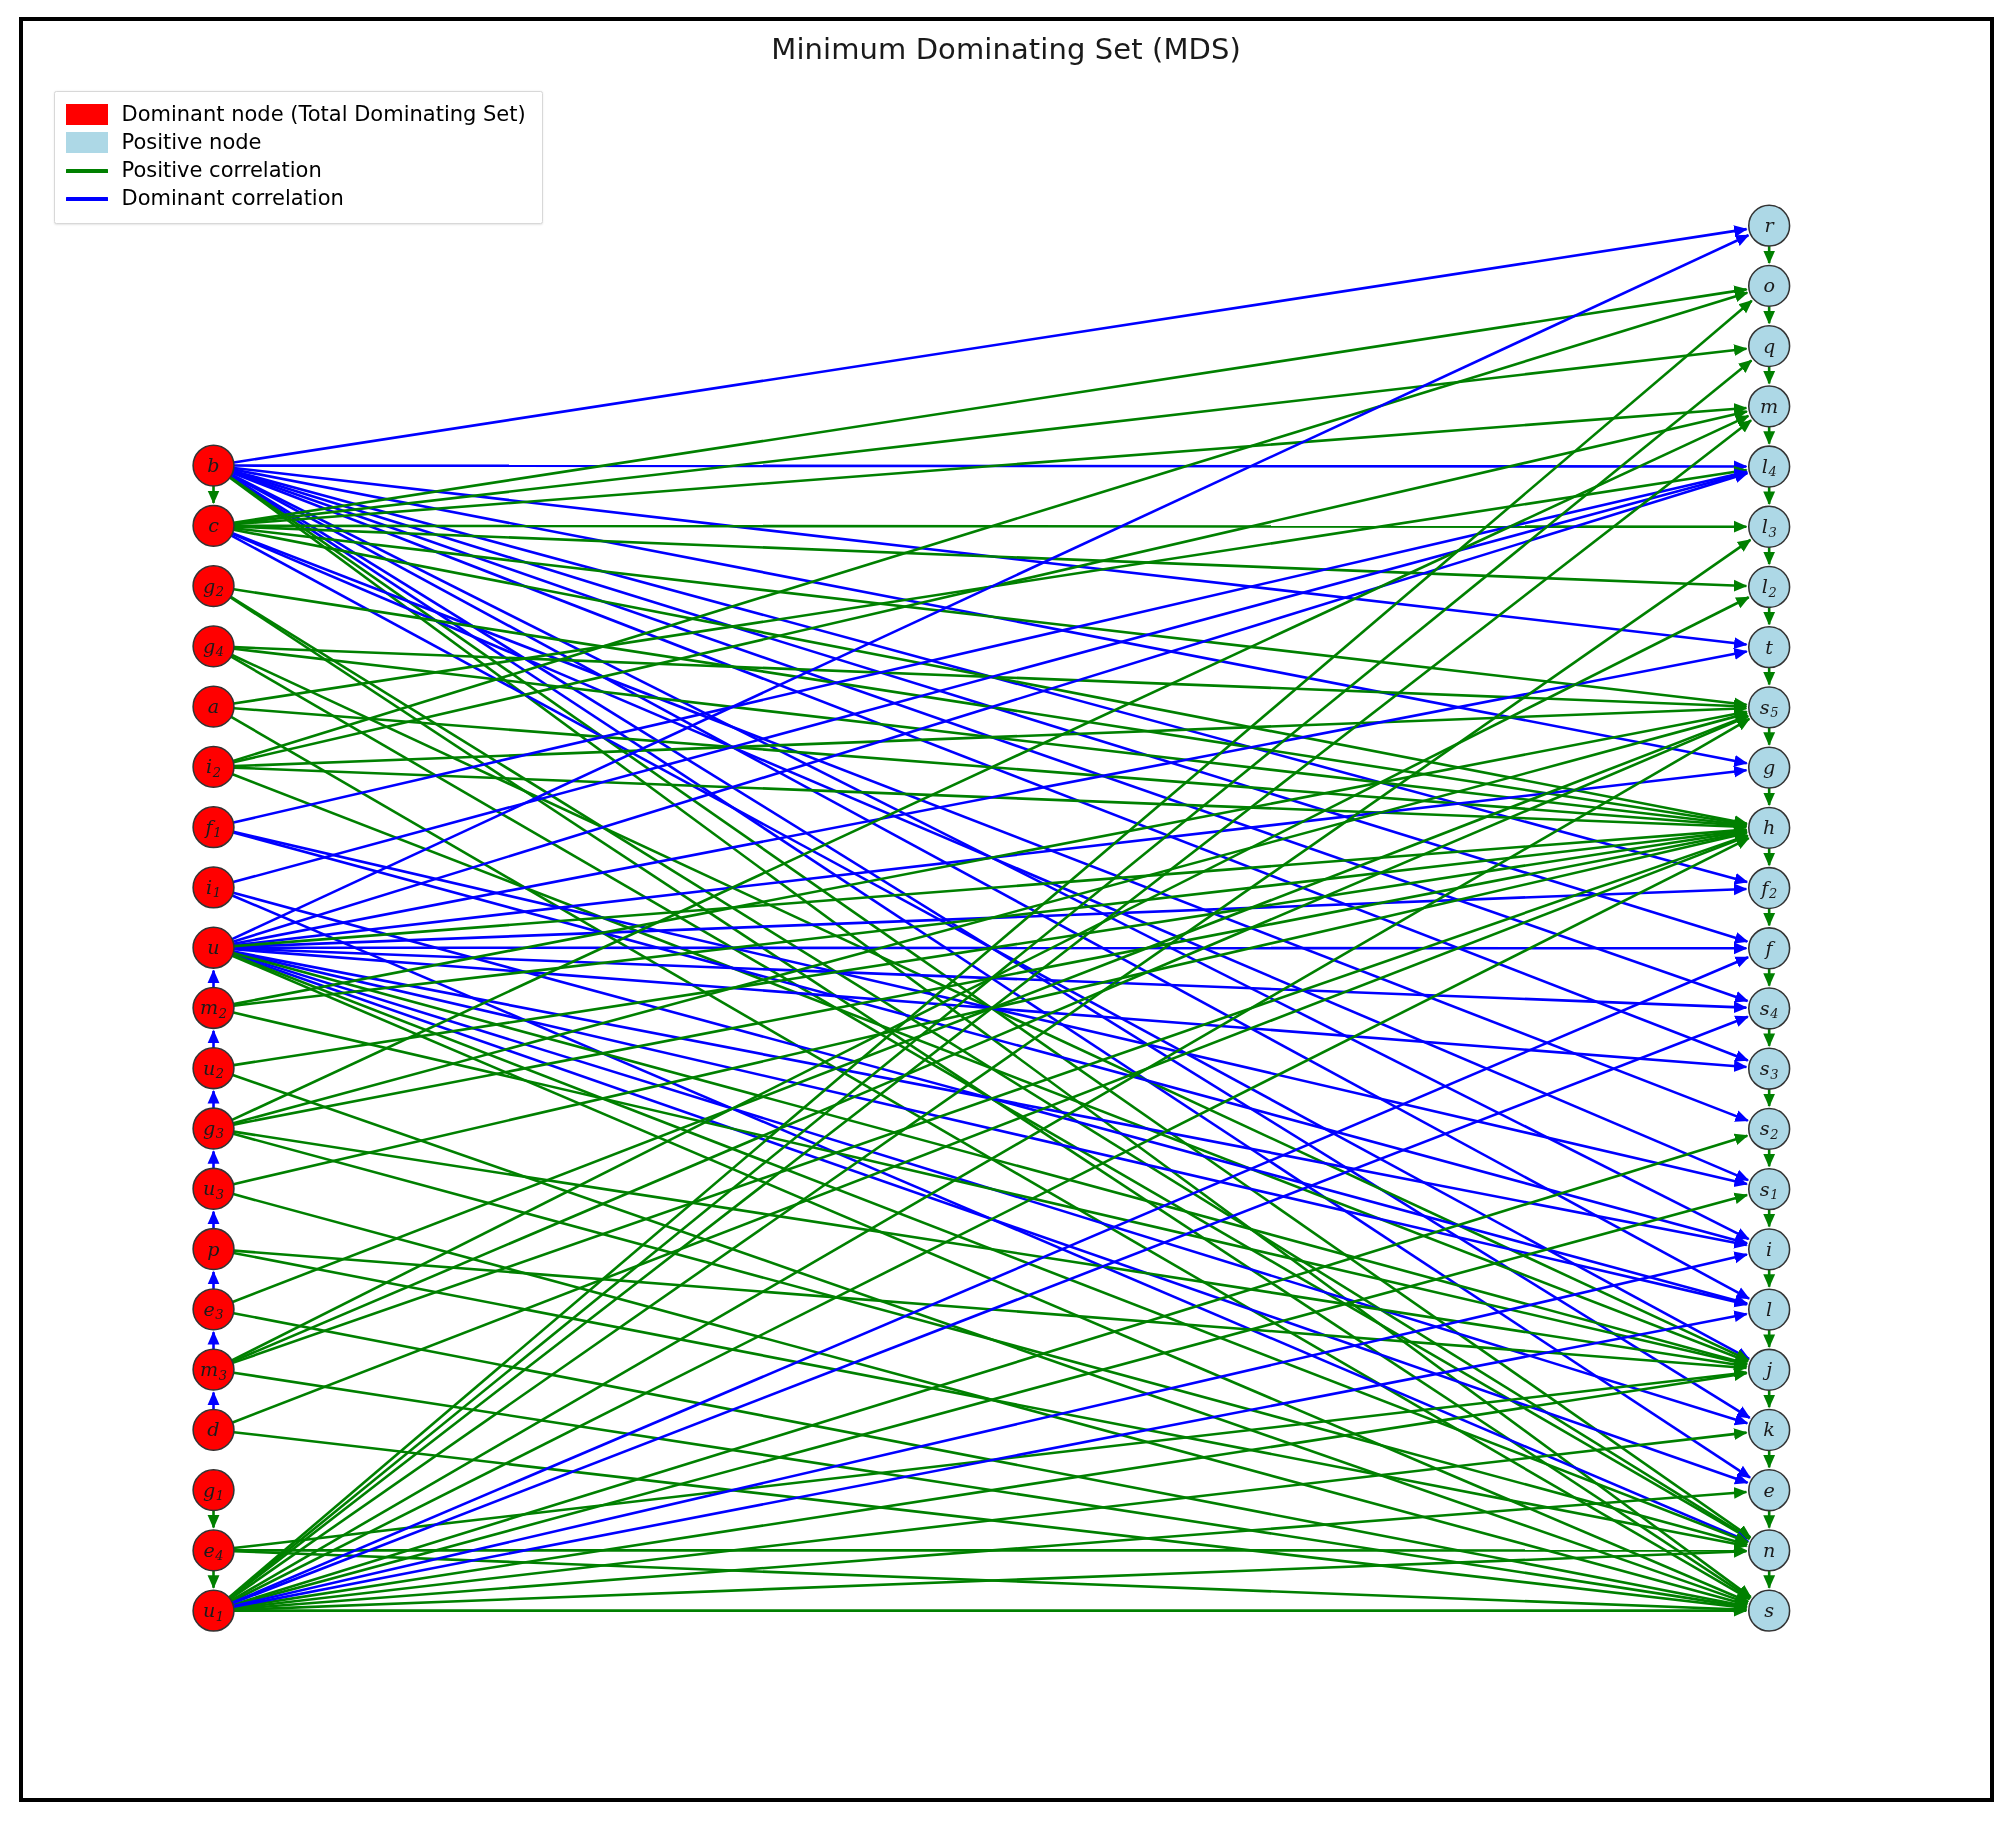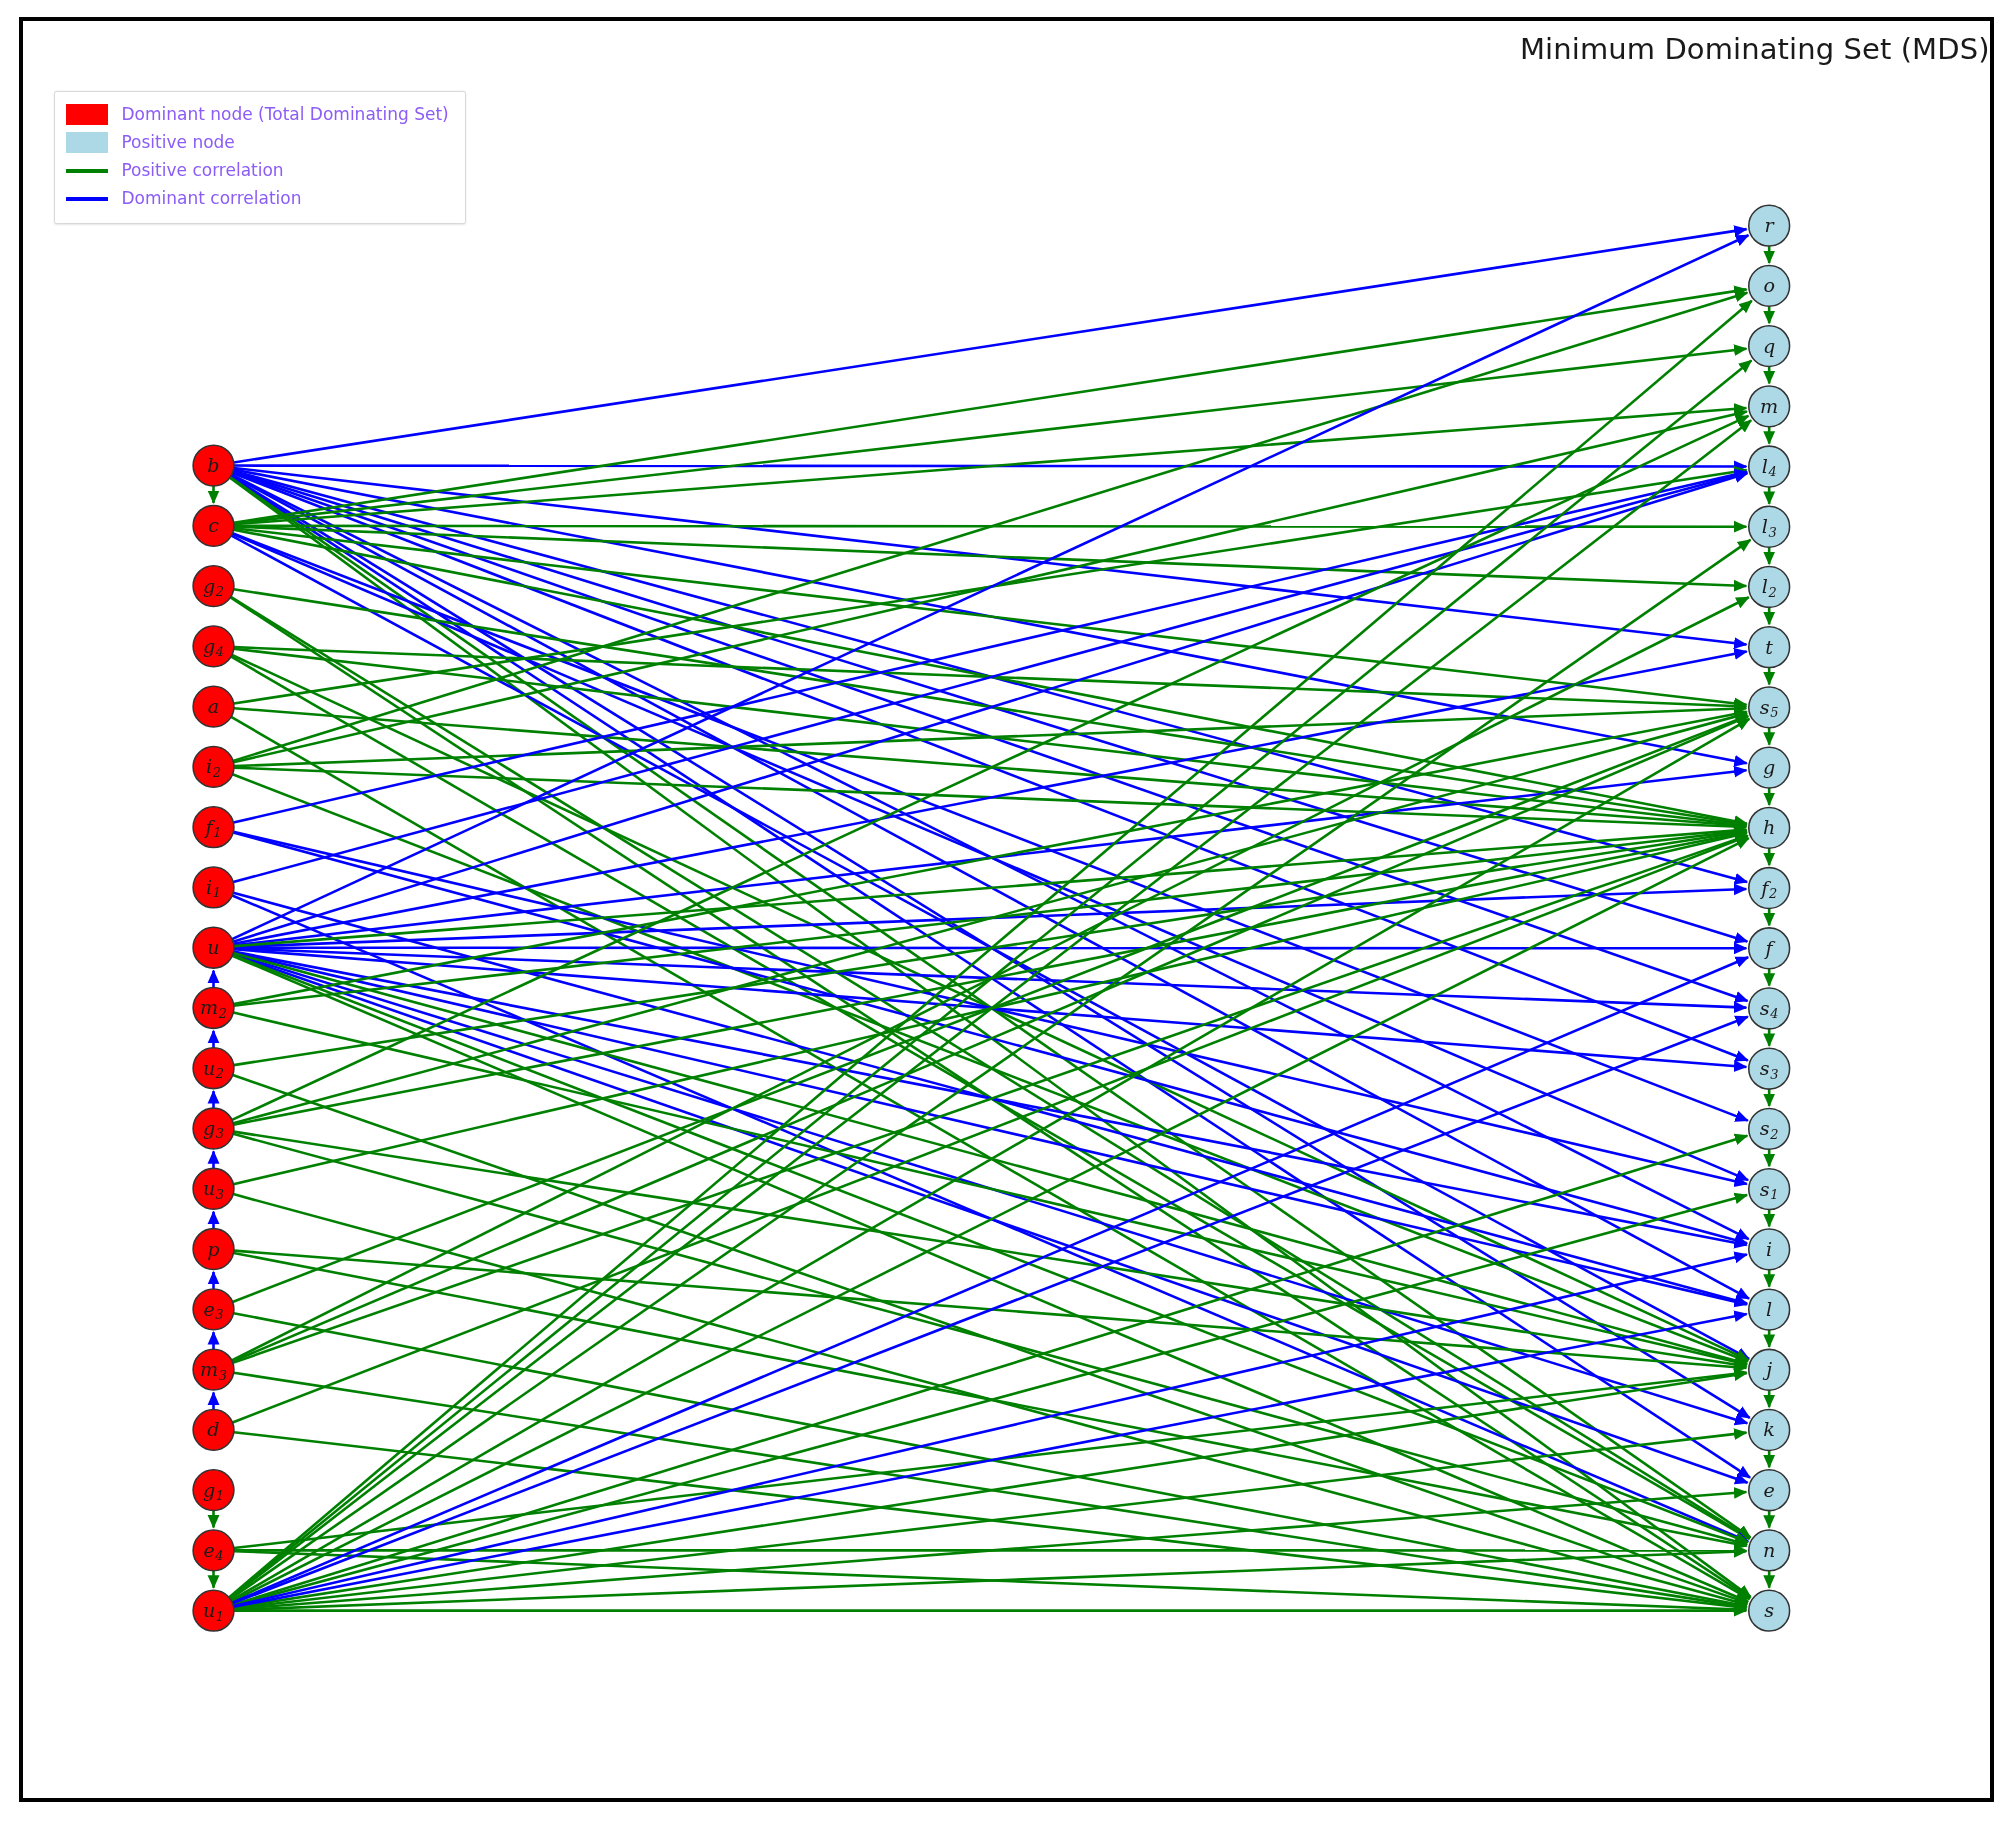--- a/index.html
+++ b/index.html
@@ -1,29 +1,29 @@
 <!DOCTYPE html>
 <html style="font-size:10px"><head>
 <meta charset="utf-8">
 <style>
   html,body{margin:0;padding:0;background:#ffffff;}
   body{width:2015px;height:1822px;font-family:"DejaVu Sans",sans-serif;overflow:hidden;}
   #frame{position:absolute;left:18.6px;top:17px;width:1975px;height:1785px;
          border:4.3px solid #000000;box-sizing:border-box;background:#ffffff;}
   #plot{position:absolute;inset:0;}
   #graph-svg{position:absolute;left:0;top:0;width:100%;height:100%;}
-  #title{position:absolute;top:11.2px;left:0;width:100%;text-align:right;
+  #title{position:absolute;top:11.2px;left:0;width:100%;text-align:center;
          font-size:29px;color:#1a1a1a;font-weight:400;letter-spacing:0.1px;}
   #legend{position:absolute;left:31px;top:70px;background:#ffffff;
           border:1.2px solid #d8d8d8;border-radius:2.5px;padding:8.7px 16px 10px 11.2px;
           box-shadow:0 0.6px 1.9px rgba(0,0,0,.10);}
   .legend-row{display:flex;align-items:center;height:28px;}
   .swatch{width:42px;height:20.5px;margin-right:13.7px;flex:none;}
   .linekey{width:42px;height:4.3px;margin-right:13.7px;flex:none;border-radius:0.6px;}
-  .legend-label{font-size:17px;color:#8b5cf6;white-space:nowrap;line-height:1;}
+  .legend-label{font-size:21px;color:#000000;white-space:nowrap;line-height:1;}
   .node-label{font-size:31px;fill:#1b1b1b;font-style:italic;
               font-family:"DejaVu Serif",serif;dominant-baseline:central;text-anchor:middle;}
   .node-sub{font-size:21px;}
 </style>
 </head>
 <body>
 
 <div id="frame">
   <div id="plot">
 

